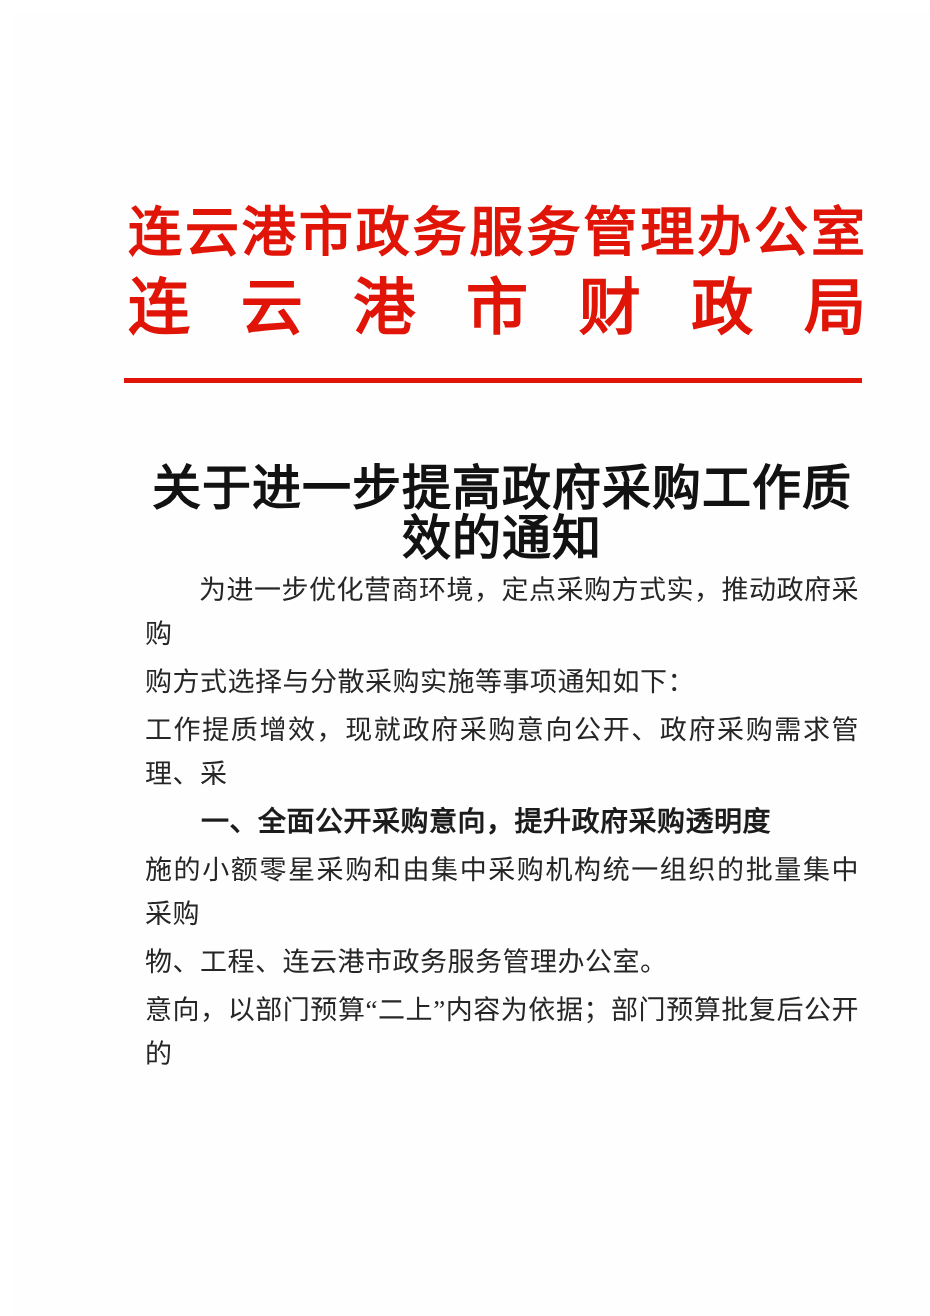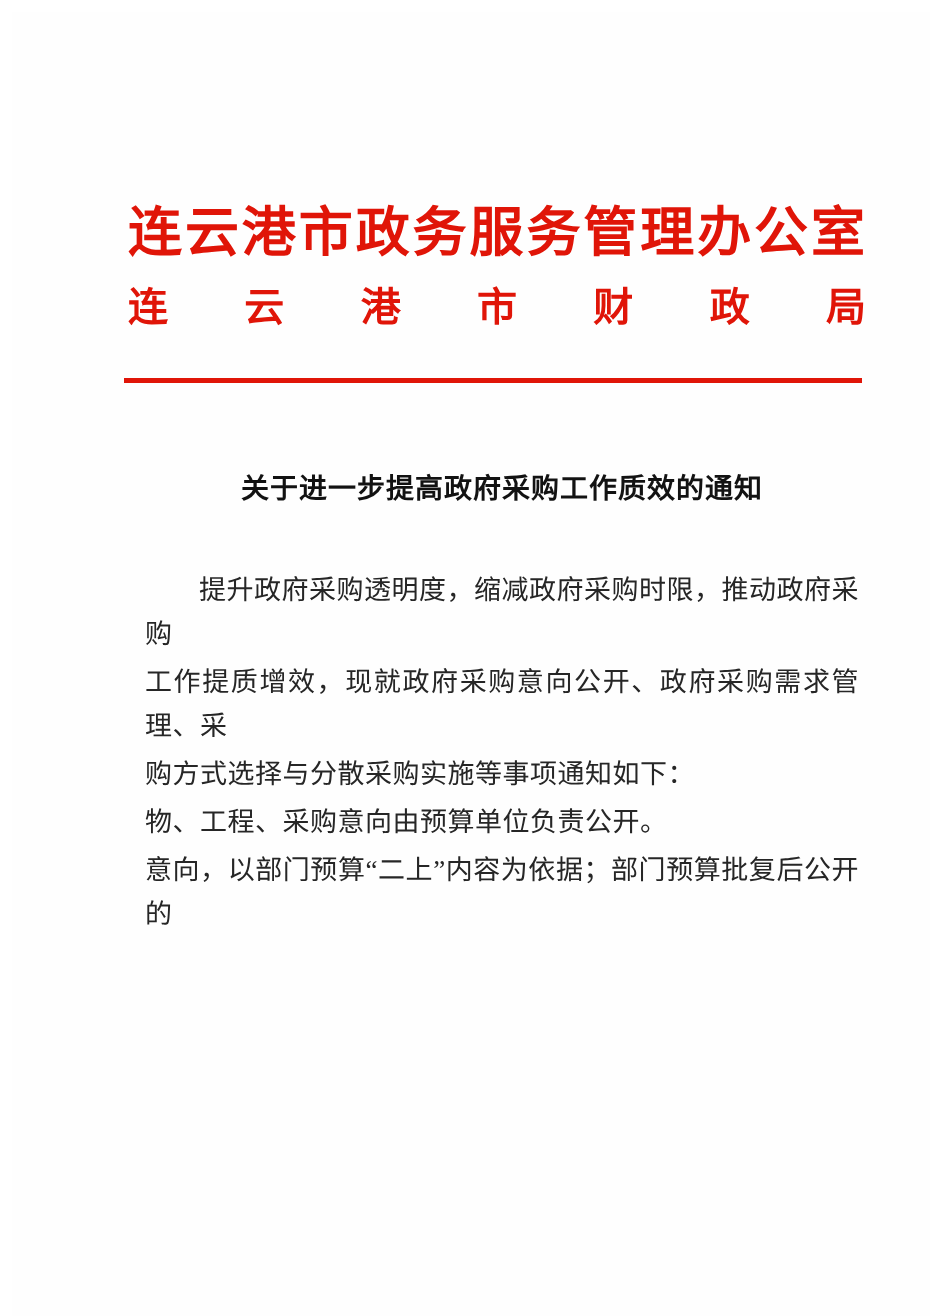--- a/index.html
+++ b/index.html
@@ -30,39 +30,39 @@
     font-family: "Liberation Serif", "DejaVu Serif", serif;
   }
   .org-line-1 {
     top: 184px;
     font-size: 54px;
     line-height: 66px;
     letter-spacing: 1px;
   }
   .org-line-2 {
     top: 254px;
-    font-size: 40px;
+    font-size: 62px;
     line-height: 76px;
   }
   .red-rule {
     position: absolute;
     top: 362px;
     left: 108px;
     width: 738px;
     height: 5px;
     background: var(--accent);
   }
   
   .doc-title {
     position: absolute;
     top: 448px;
     left: 125px;
     width: 722px;
     text-align: center;
-    font-size: 28px;
+    font-size: 49px;
     line-height: 50px;
     font-weight: bold;
     color: #121212;
     letter-spacing: 1px;
   }
   
   .body-block {
     position: absolute;
     top: 548px;
     left: 125px;
@@ -94,21 +94,23 @@
 
   <div class="org-line org-line-1">连云港市政务服务管理办公室</div>
 
   <div class="org-line org-line-2">连云港市财政局</div>
 
   <div class="red-rule"></div>
 
   <h1 class="doc-title">关于进一步提高政府采购工作质效的通知</h1>
 
   <div class="body-block">
-    <p class="indent">提升政府采购透明度，缩减政府采购时限，推动政府采购</p>
+    <p class="indent">为进一步优化营商环境，定点采购方式实，推动政府采购</p>
+    <p>购方式选择与分散采购实施等事项通知如下：</p>
     <p>工作提质增效，现就政府采购意向公开、政府采购需求管理、采</p>
-    <p>购方式选择与分散采购实施等事项通知如下：</p>
-    <p>物、工程、采购意向由预算单位负责公开。</p>
+    <p class="indent heading">一、全面公开采购意向，提升政府采购透明度</p>
+    <p>施的小额零星采购和由集中采购机构统一组织的批量集中采购</p>
+    <p>物、工程、连云港市政务服务管理办公室。</p>
     <p>意向，以部门预算“二上”内容为依据；部门预算批复后公开的</p>
 
   </div>
 
 </div>
 
 </body></html>

